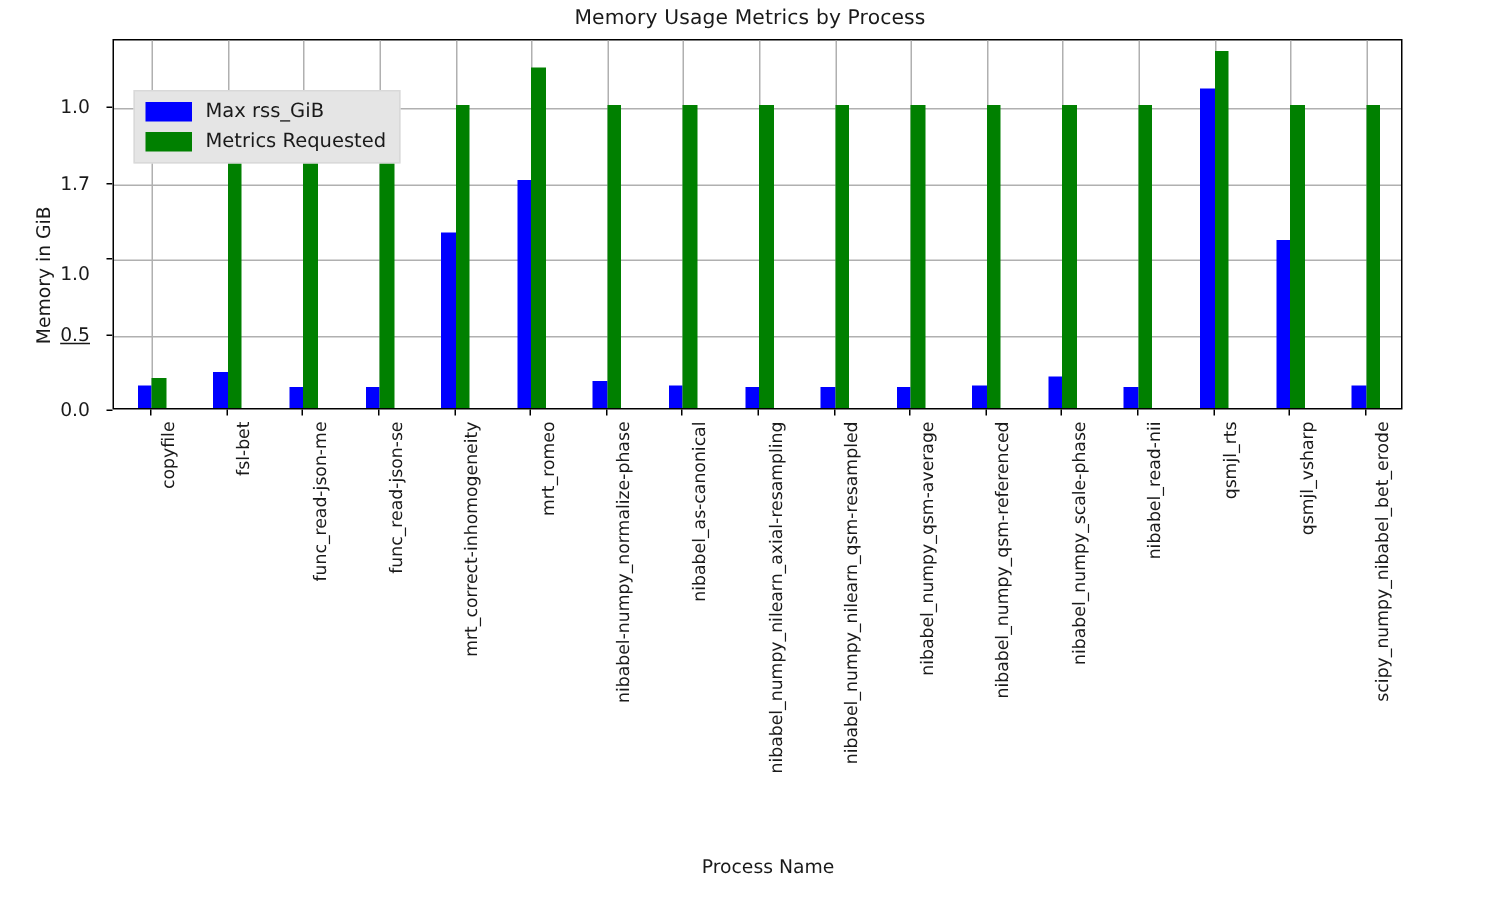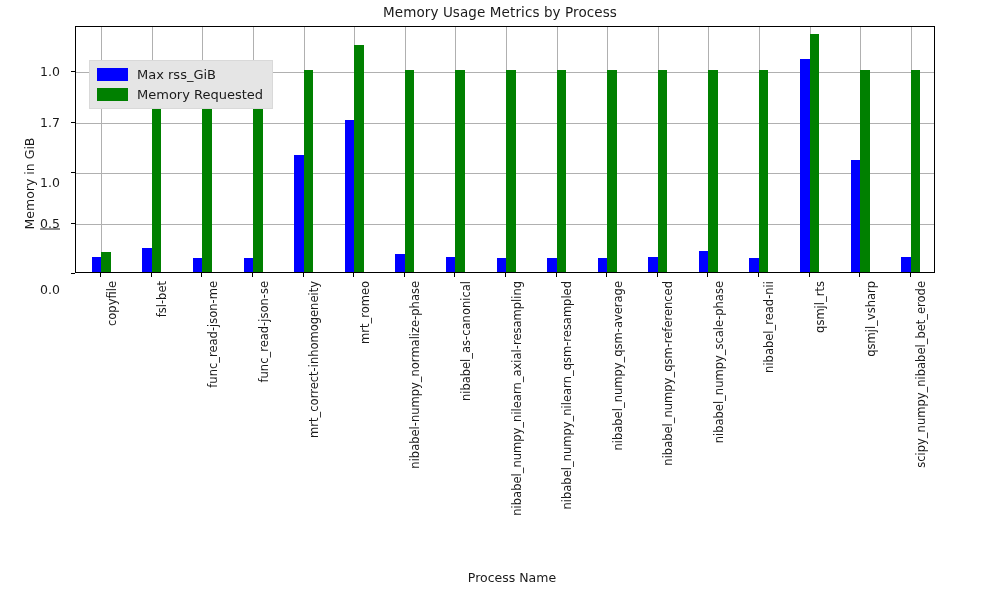--- a/index.html
+++ b/index.html
@@ -80,21 +80,21 @@
 </head>
 <body>
 
 <div class="figure">
 
   <div class="chart-title">Memory Usage Metrics by Process</div>
 
   <div class="ylab-wrap">
     <div class="axis-y-title">Memory in GiB</div>
     <div id="ytick-host">
-        <div class="ytick" style="top: 263px;">0.0</div>
+        <div class="ytick" style="top: 247px;">0.0</div>
         <div class="ytick-mark" style="top: 247px;"></div>
         <div class="ytick" style="top: 196.592px; text-decoration: underline;">0.5</div>
         <div class="ytick-mark" style="top: 196.592px;"></div>
         <div class="ytick" style="top: 156px;">1.0</div>
         <div class="ytick-mark" style="top: 146.184px;"></div>
         <div class="ytick" style="top: 95.7755px;">1.7</div>
         <div class="ytick-mark" style="top: 95.7755px;"></div>
         <div class="ytick" style="top: 45.3673px;">1.0</div>
         <div class="ytick-mark" style="top: 45.3673px;"></div>
       </div>
@@ -161,21 +161,21 @@
         <div class="bar green" title="Memory Requested: 2" style="width: 9.5px; left: 834.706px; height: 201.633px;"></div>
       </div>
 
     <div class="legend">
       <div class="legend-row">
         <span class="legend-swatch blue"></span>
         <span class="legend-text">Max rss_GiB</span>
       </div>
       <div class="legend-row">
         <span class="legend-swatch green"></span>
-        <span class="legend-text">Memory Requested</span>
+        <span class="legend-text">Metrics Requested</span>
       </div>
     </div>
   </div>
 
   <div class="xticks" id="xtick-host">
       <div class="xtick-mark" style="left: 25px;"></div>
       <div class="xtick-mark" style="left: 76px;"></div>
       <div class="xtick-mark" style="left: 126px;"></div>
       <div class="xtick-mark" style="left: 177px;"></div>
       <div class="xtick-mark" style="left: 228px;"></div>

